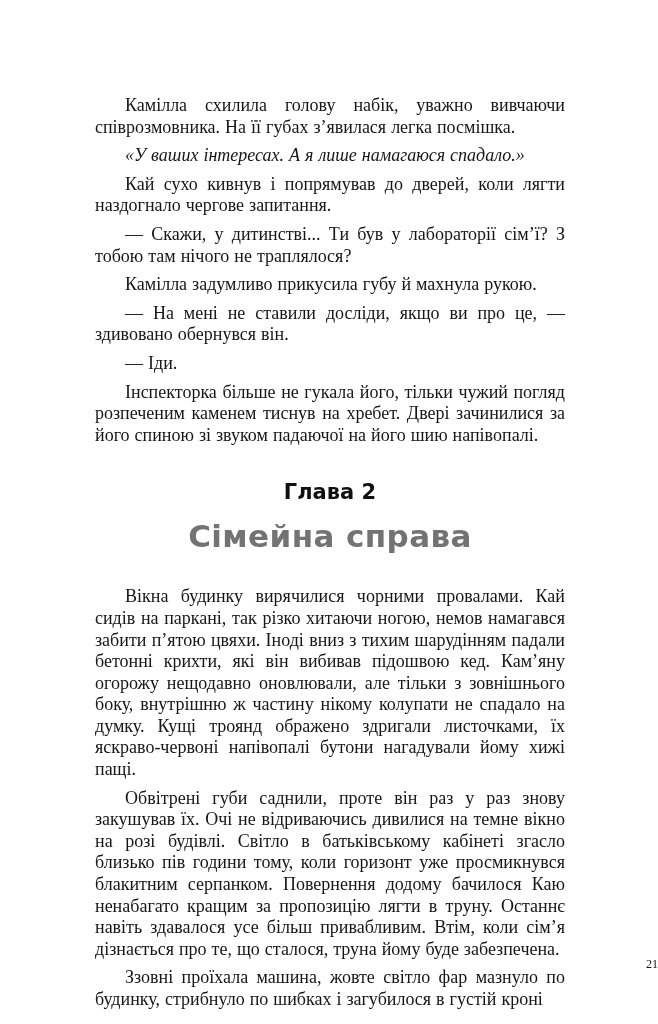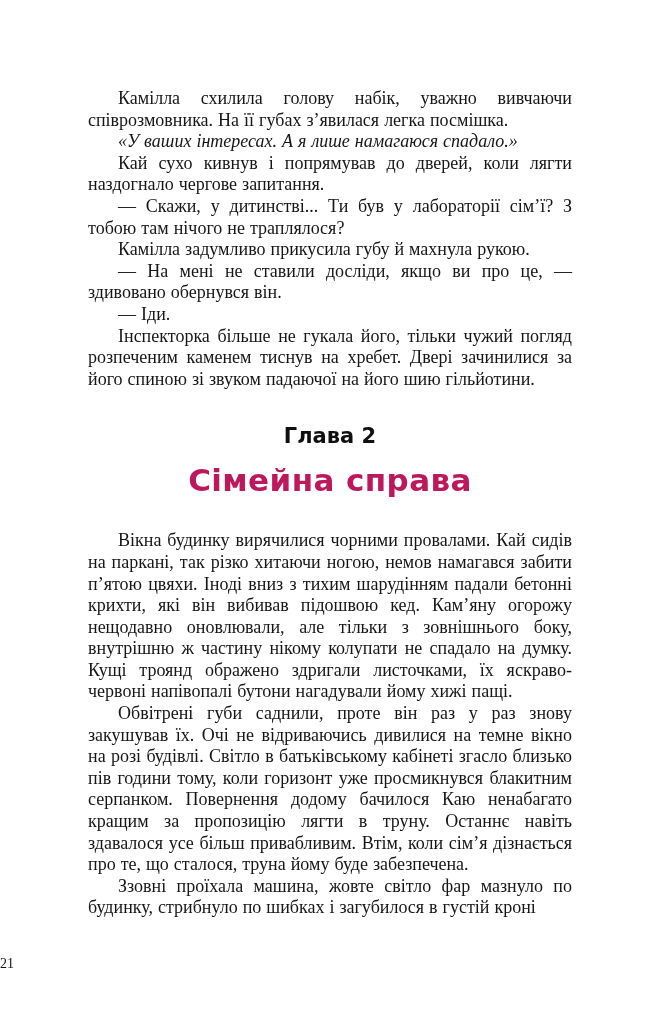--- a/index.html
+++ b/index.html
@@ -12,21 +12,21 @@
     height: 1024px;
     box-sizing: border-box;
     padding: 88px 86px 0 88px;
     position: relative;
     overflow: hidden;
     background: #ffffff;
     color: #161616;
     font-family: "Liberation Serif", "DejaVu Serif", serif;
   }
   .para {
-    margin: 0;
+    margin: 7px;
     font-size: 18px;
     line-height: 21.6px;
     text-align: justify;
     text-indent: 30px;
     word-spacing: 0.5px;
   }
   .para.italic {
     font-style: italic;
   }
   .chapter-label {
@@ -39,45 +39,45 @@
     color: #101010;
   }
   .chapter-title {
     margin: 10px 0 30px 0;
     text-align: center;
     font-family: "DejaVu Sans", "Liberation Sans", sans-serif;
     font-weight: 700;
     font-size: 31px;
     line-height: 40px;
     letter-spacing: 0.4px;
-    color: #be185d;
+    color: #737373;
   }
   .page-number {
     position: absolute;
     left: 0;
     right: 0;
     bottom: 52px;
-    text-align: left;
-    font-size: 14px;
+    text-align: right;
+    font-size: 12px;
     color: #161616;
   }
 </style>
 </head>
 <body>
 
 <div class="page">
 
   <p class="para">Камілла схилила голову набік, уважно вивчаючи співрозмовника. На її губах з’явилася легка посмішка.</p>
   <p class="para italic">«У ваших інтересах. А я лише намагаюся спадало.»</p>
   <p class="para">Кай сухо кивнув і попрямував до дверей, коли лягти наздогнало чергове запитання.</p>
   <p class="para">— Скажи, у дитинстві... Ти був у лабораторії сім’ї? З тобою там нічого не траплялося?</p>
   <p class="para">Камілла задумливо прикусила губу й махнула рукою.</p>
   <p class="para">— На мені не ставили досліди, якщо ви про це, — здивовано обернувся він.</p>
   <p class="para">— Іди.</p>
-  <p class="para">Інспекторка більше не гукала його, тільки чужий погляд розпеченим каменем тиснув на хребет. Двері зачинилися за його спиною зі звуком падаючої на його шию гільйотини.</p>
+  <p class="para">Інспекторка більше не гукала його, тільки чужий погляд розпеченим каменем тиснув на хребет. Двері зачинилися за його спиною зі звуком падаючої на його шию напівопалі.</p>
 
   <div class="chapter-label">Глава 2</div>
   <div class="chapter-title">Сімейна справа</div>
 
   <p class="para">Вікна будинку вирячилися чорними провалами. Кай сидів на паркані, так різко хитаючи ногою, немов намагався забити п’ятою цвяхи. Іноді вниз з тихим шарудінням падали бетонні крихти, які він вибивав підошвою кед. Кам’яну огорожу нещодавно оновлювали, але тільки з зовнішнього боку, внутрішню ж частину нікому колупати не спадало на думку. Кущі троянд ображено здригали листочками, їх яскраво-червоні напівопалі бутони нагадували йому хижі пащі.</p>
   <p class="para">Обвітрені губи саднили, проте він раз у раз знову закушував їх. Очі не відриваючись дивилися на темне вікно на розі будівлі. Світло в батьківському кабінеті згасло близько пів години тому, коли горизонт уже просмикнувся блакитним серпанком. Повернення додому бачилося Каю ненабагато кращим за пропозицію лягти в труну. Останнє навіть здавалося усе більш привабливим. Втім, коли сім’я дізнається про те, що сталося, труна йому буде забезпечена.</p>
   <p class="para">Ззовні проїхала машина, жовте світло фар мазнуло по будинку, стрибнуло по шибках і загубилося в густій кроні</p>
 
   <div class="page-number">21</div>
 

